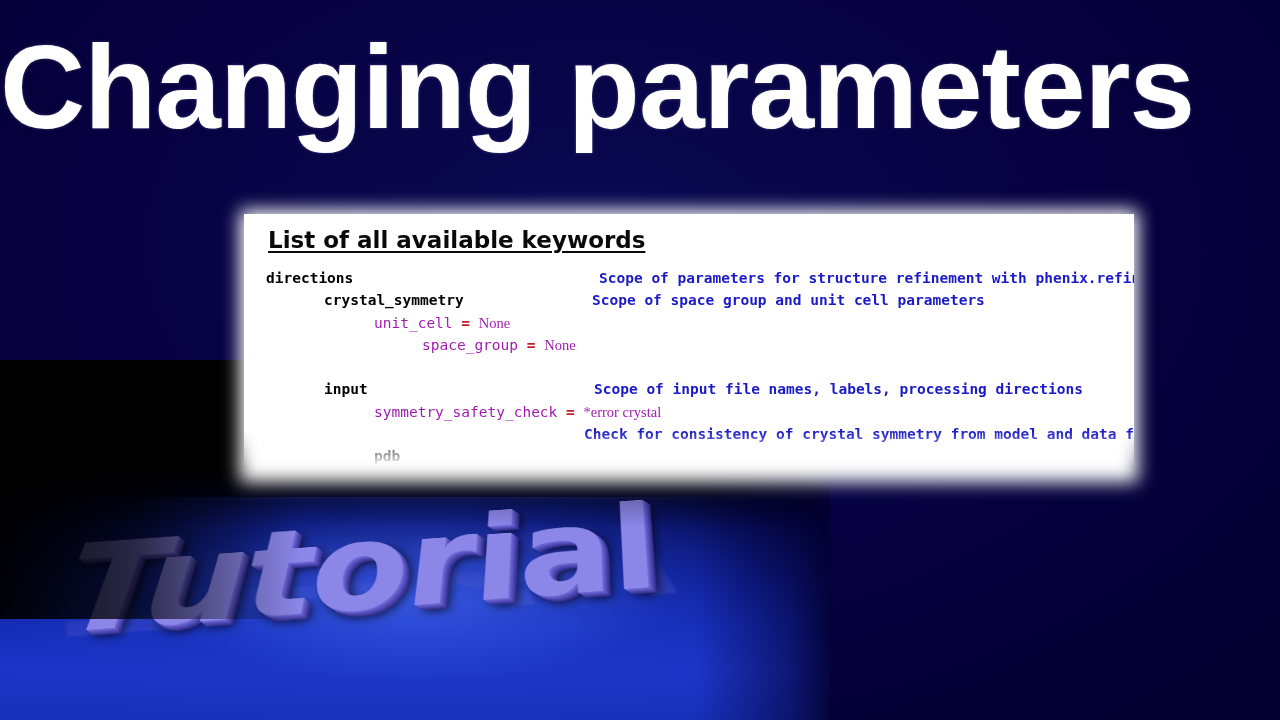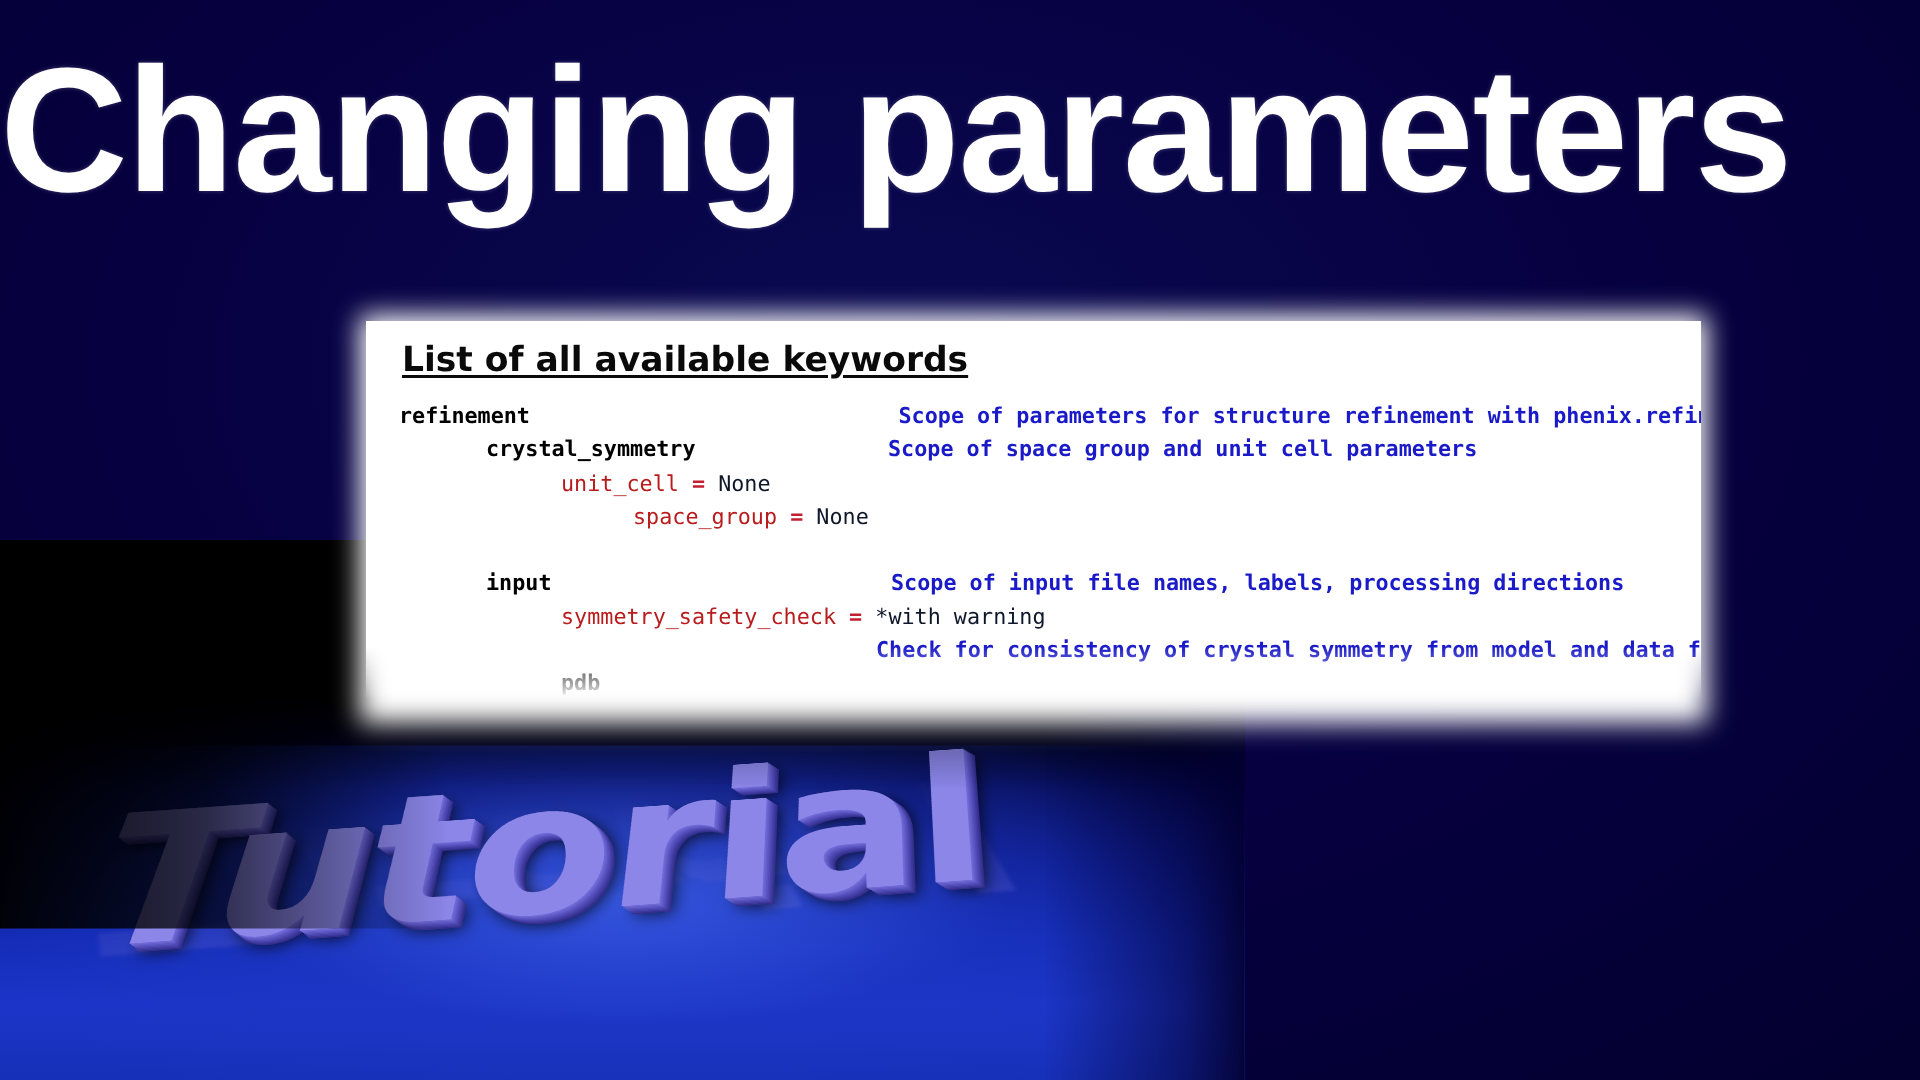--- a/index.html
+++ b/index.html
@@ -190,23 +190,23 @@
     position: absolute;
     top: 0;
     color: #1a1ac8;
     font-weight: 700;
     white-space: pre;
   }
   .kw-scope {
     color: #000000;
     font-weight: 700;
   }
-  .kw-name { color: #b91c1c; }
+  .kw-name { color: #a21caf; }
   .kw-eq   { color: #c22030; font-weight: 700; }
-  .kw-val  { color: #0f172a; }
+  .kw-val  { color: #a21caf; font-family: Liberation Serif, serif; }
 </style>
 </head>
 <body>
 
 <div id="slide">
 
   <div class="bg-base"></div>
 
   <div class="title">Changing parameters</div>
 
@@ -218,42 +218,42 @@
     <div class="tut-top-fade"></div>
     <div class="tut-right-fade"></div>
   </div>
 
   <div class="panel-wrap">
     <div class="panel-glow"></div>
     <div class="panel">
       <div class="panel-heading">List of all available keywords</div>
       <div class="kw-body" id="kw-body">
           <div class="kw-row">
-            <span class="kw-left" style="left: 22px;"><span class="kw-scope">refinement</span></span>
+            <span class="kw-left" style="left: 22px;"><span class="kw-scope">directions</span></span>
             <span class="kw-desc" style="left: 355px;">Scope of parameters for structure refinement with phenix.refine</span>
           </div>
           <div class="kw-row">
             <span class="kw-left" style="left: 80px;"><span class="kw-scope">crystal_symmetry</span></span>
             <span class="kw-desc" style="left: 348px;">Scope of space group and unit cell parameters</span>
           </div>
           <div class="kw-row">
             <span class="kw-left" style="left: 130px;"><span class="kw-name">unit_cell</span><span class="kw-eq"> = </span><span class="kw-val">None</span></span>
           </div>
           <div class="kw-row">
             <span class="kw-left" style="left: 130px; margin-left: 48px;"><span class="kw-name">space_group</span><span class="kw-eq"> = </span><span class="kw-val">None</span></span>
           </div>
           <div class="kw-row">
             <span class="kw-left" style="left: 0px;"></span>
           </div>
           <div class="kw-row">
             <span class="kw-left" style="left: 80px;"><span class="kw-scope">input</span></span>
             <span class="kw-desc" style="left: 350px;">Scope of input file names, labels, processing directions</span>
           </div>
           <div class="kw-row">
-            <span class="kw-left" style="left: 130px;"><span class="kw-name">symmetry_safety_check</span><span class="kw-eq"> = </span><span class="kw-val">*with warning</span></span>
+            <span class="kw-left" style="left: 130px;"><span class="kw-name">symmetry_safety_check</span><span class="kw-eq"> = </span><span class="kw-val">*error crystal</span></span>
           </div>
           <div class="kw-row">
             <span class="kw-left" style="left: 0px;"></span>
             <span class="kw-desc" style="left: 340px;">Check for consistency of crystal symmetry from model and data files</span>
           </div>
           <div class="kw-row">
             <span class="kw-left" style="left: 130px;"><span class="kw-scope">pdb</span></span>
           </div>
         </div>
     </div>

